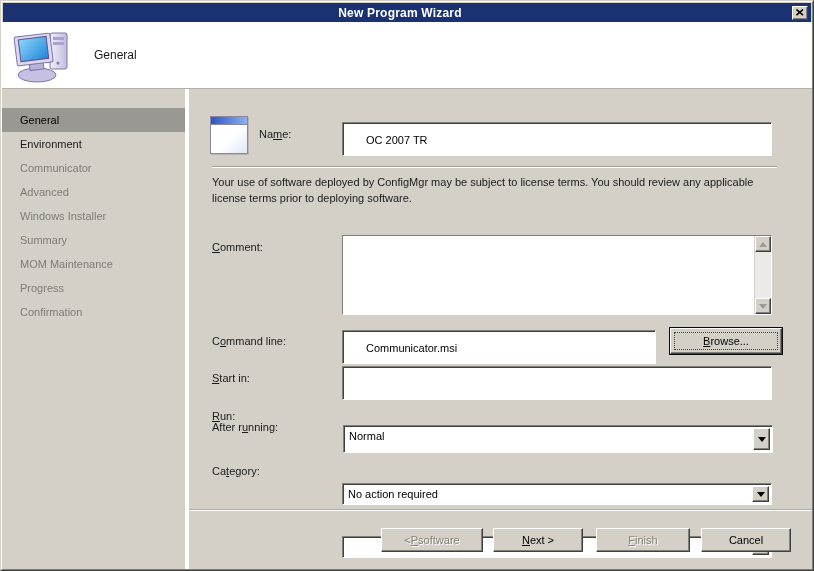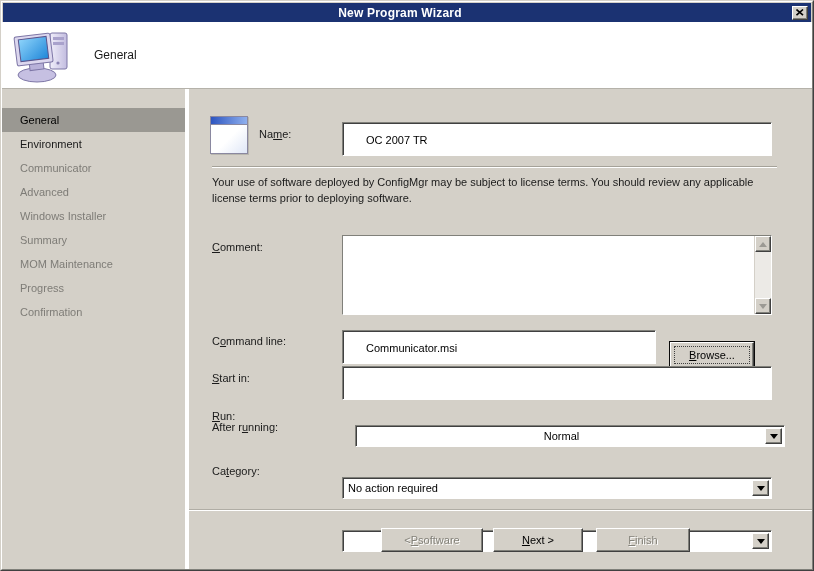--- a/index.html
+++ b/index.html
@@ -217,31 +217,31 @@
                 <div class="tri-up-dis"></div>
               </div>
           <div class="sb-btn">
                 <div class="tri-dn-dis"></div>
               </div>
         </div>
       </div>
 
       <label class="abs field-label" style="left:23px; top:246px;"><span>C</span><span class="mn">o</span><span>mmand line:</span></label>
       <input class="abs tf" style="left: 153px; top: 241px; width: 314px;" value="Communicator.msi">
-      <div class="abs btn-default" style="left:480px; top:252px; width:86px; height:28px;">
+      <div class="abs btn-default" style="left:480px; top:238px; width:114px; height:28px;">
         <div class="inner-raise"></div>
         <div class="focus-rect"></div>
         <span class="lbl"><span></span><span class="mn">B</span><span>rowse...</span></span>
       </div>
 
       <label class="abs field-label" style="left:23px; top:283px;"><span></span><span class="mn">S</span><span>tart in:</span></label>
       <input class="abs tf" style="left: 153px; top: 277px; width: 430px;" value="">
 
       <label class="abs field-label" style="left:23px; top:314px;margin-top:7px;"><span></span><span class="mn">R</span><span>un:</span></label>
-      <div class="abs combo" style="left:166px; top:308px; width:430px; height:22px;text-align:center;">
+      <div class="abs combo" style="left:154px; top:308px; width:430px; height:28px;">
         <span class="val">Normal</span>
         <div class="drop">
               <div class="tri-dn"></div>
             </div>
       </div>
 
       <label class="abs field-label" style="left:23px; top:332px;"><span>After r</span><span class="mn">u</span><span>nning:</span></label>
       <div class="abs combo" style="left:153px; top:338px; width:430px; height:22px;">
         <span class="val">No action required</span>
         <div class="drop">
@@ -267,17 +267,22 @@
       <div class="abs btn" style="left:304px; top:439px; width:90px; height:24px;">
             <span></span>
             <span class="mn">N</span>
             <span>ext &gt;</span>
           </div>
       <div class="abs btn disabled" style="left:407px; top:439px; width:94px; height:24px;">
             <span></span>
             <span class="mn">F</span>
             <span>inish</span>
           </div>
+      <div class="abs btn" style="left:512px; top:439px; width:90px; height:24px;">
+            <span></span>
+            <span class="mn"></span>
+            <span>Cancel</span>
+          </div>
 
     </div>
   </div>
  </div>
 </div>
 
 </body></html>

